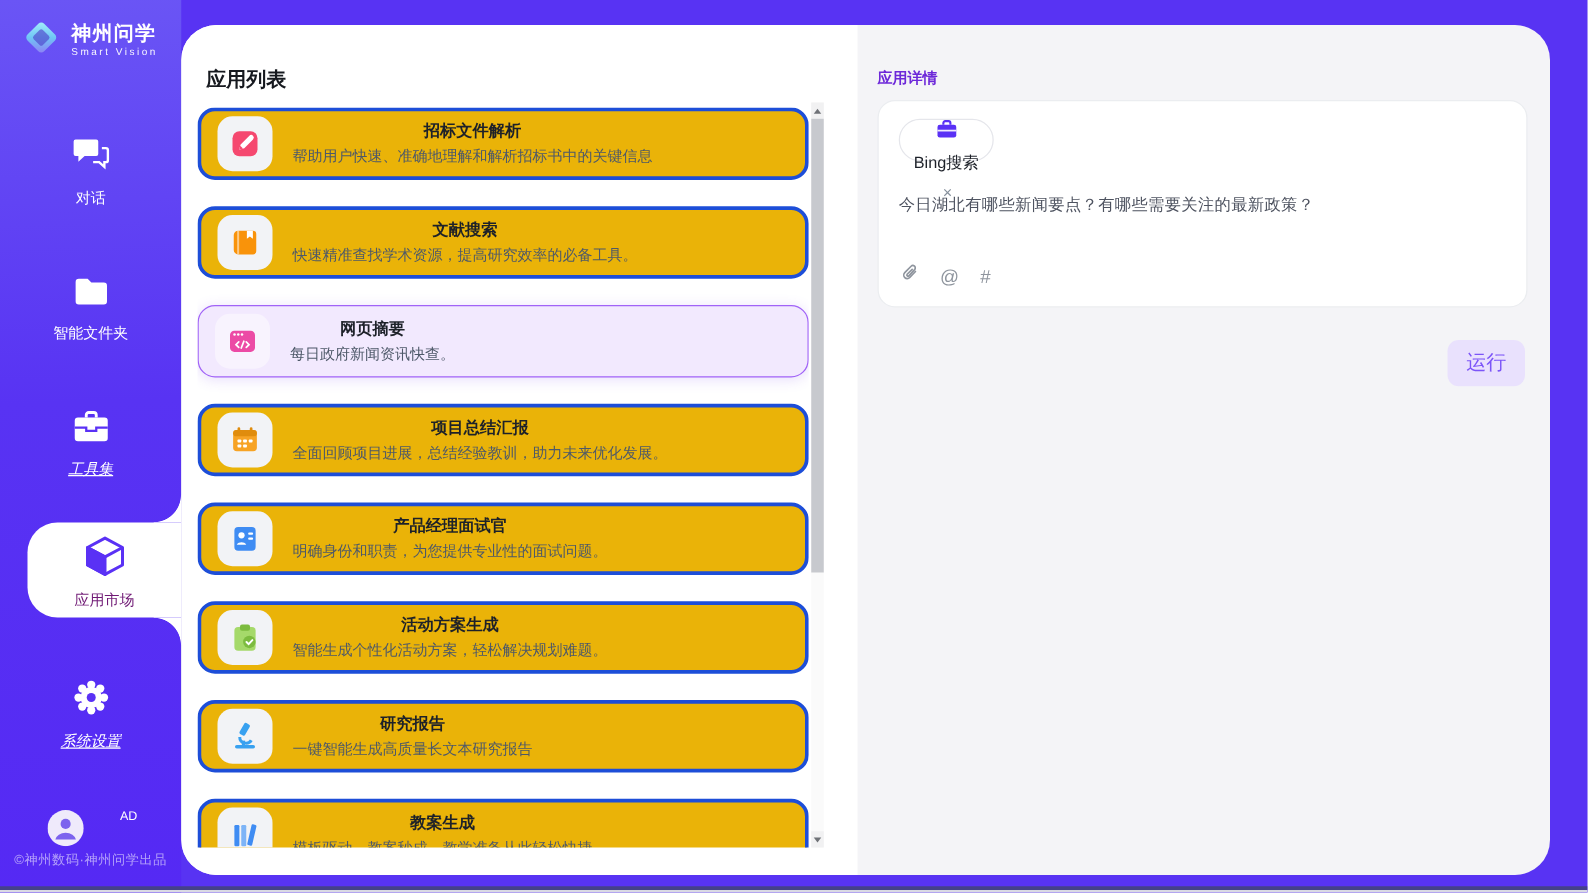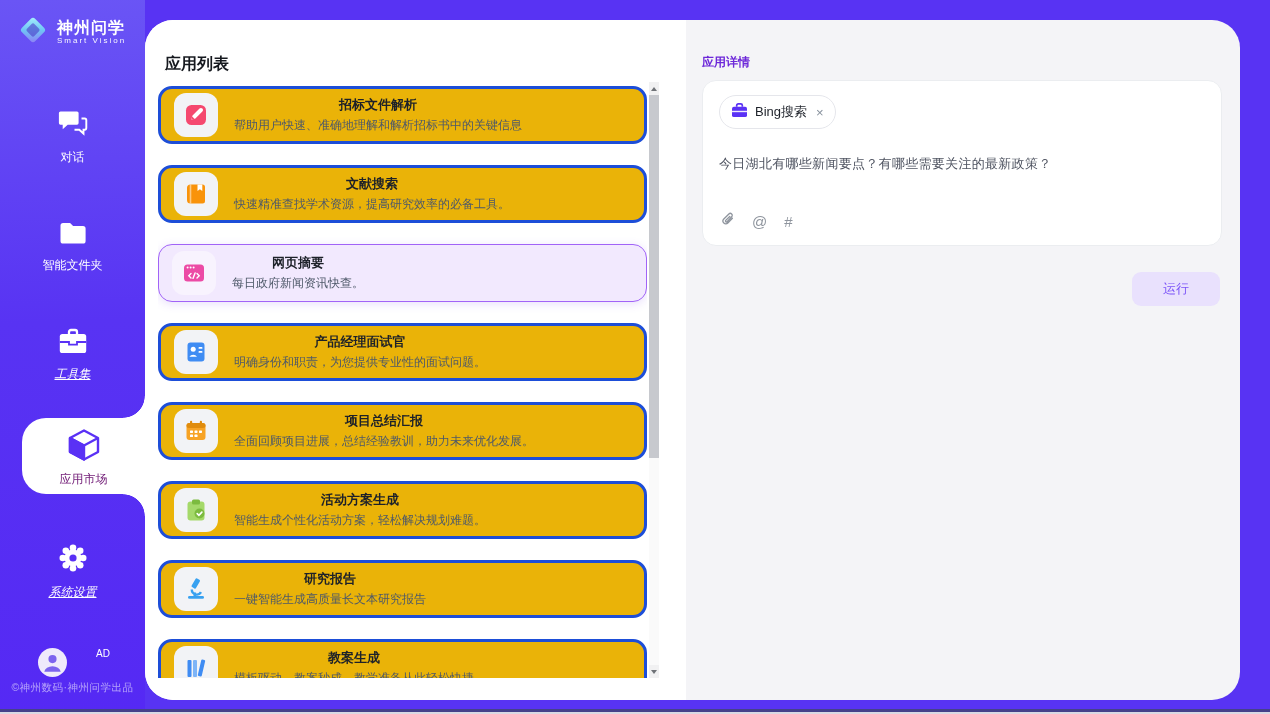--- a/index.html
+++ b/index.html
@@ -52,26 +52,26 @@
   .sb-btn { position:absolute; left:0; width:10px; height:13px; background:#F1F1F2; display:flex; align-items:center; justify-content:center; cursor:pointer; }
   .sb-up { top:0; } .sb-down { bottom:0; }
   .tri-up { width:0; height:0; border-left:3px solid transparent; border-right:3px solid transparent; border-bottom:4px solid #6f7277; }
   .tri-down { width:0; height:0; border-left:3px solid transparent; border-right:3px solid transparent; border-top:4px solid #6f7277; }
   .sb-thumb { position:absolute; left:0; top:13px; width:10px; height:363px; background:#C7C9CE; cursor:pointer; }
 
   
   .detail-panel { position:absolute; left:541px; top:0; width:554px; height:680px; }
   .detail-title { position:absolute; left:16px; top:34px; font-size:12px; font-weight:700; color:#6d28d9; }
   .composer { position:absolute; left:16px; top:60px; width:520px; height:166px; background:#fff; border:1px solid #EBEDF0; border-radius:14px; padding:14px 16px; }
-  .chip { display:inline-flex; align-items:center; gap:7px; height:34px; padding:0 11px; border:1px solid #E5E6EB; border-radius:18px; background:#fff; font-size:13px; color:#1D2129; cursor:pointer; }
+  .chip { display:inline-flex; align-items:center; gap:7px; height:34px; padding:0 11px; border:1px solid #E5E6EB; border-radius:18px; background:#fff; font-size:13px; color:#1D2129; cursor:pointer;flex-direction:column; }
   .chip-close { color:#86909C; font-size:13px; margin-left:2px; cursor:pointer; }
   .composer-query { margin-top:26px; font-size:13px; color:#4E5360; letter-spacing:.3px; }
   .composer-tools { position:absolute; left:18px; bottom:13px; display:flex; align-items:center; gap:17px; color:#8F959E; }
   .tool-glyph { font-size:15px; line-height:1; cursor:pointer; }
-  .run-btn { position:absolute; right:20px; top:252px; background:#E9E1FD; color:#7C55F8; font-size:13px; padding:8px 31px; border:none; border-radius:9px; cursor:pointer; }
+  .run-btn { position:absolute; right:20px; top:252px; background:#E9E1FD; color:#7C55F8; font-size:16px; padding:8px 15px; border:none; border-radius:9px; cursor:pointer; }
 </style>
 </head>
 <body>
 
 <div class="sidebar">
 
   <div class="logo">
     <span>
       <svg width="34" height="34" viewBox="0 0 36 36">
         <defs>
@@ -215,36 +215,20 @@
         </div>
         <div>
           <div class="card-title">网页摘要</div>
           <div class="card-desc">每日政府新闻资讯快查。</div>
         </div>
       </div>
 
       <div class="card">
         <div class="card-ico">
           <svg width="24" height="24" viewBox="0 0 24 24">
-            <rect x="3.5" y="2.5" width="17" height="19" rx="3" fill="#3F8CF3"></rect>
-            <circle cx="9.2" cy="9.2" r="2.5" fill="#fff"></circle>
-            <path d="M5.4 16.8 a4.5 4.5 0 0 1 7.6 0 z" fill="#fff"></path>
-            <rect x="14.5" y="7" width="4" height="1.8" rx="0.9" fill="#fff"></rect>
-            <rect x="14.5" y="11" width="4" height="1.8" rx="0.9" fill="#fff"></rect>
-          </svg>
-        </div>
-        <div>
-          <div class="card-title">产品经理面试官</div>
-          <div class="card-desc">明确身份和职责，为您提供专业性的面试问题。</div>
-        </div>
-      </div>
-
-      <div class="card">
-        <div class="card-ico">
-          <svg width="24" height="24" viewBox="0 0 24 24">
             <rect x="2.5" y="4" width="19" height="17" rx="3" fill="#F7A325"></rect>
             <rect x="2.5" y="4" width="19" height="5" rx="2.5" fill="#E08C0D"></rect>
             <rect x="6" y="1.8" width="2.2" height="4.4" rx="1.1" fill="#E08C0D"></rect>
             <rect x="15.8" y="1.8" width="2.2" height="4.4" rx="1.1" fill="#E08C0D"></rect>
             <g fill="#fff">
               <rect x="6" y="11.5" width="3" height="2.4" rx="0.6"></rect>
                 <rect x="10.5" y="11.5" width="3" height="2.4" rx="0.6"></rect>
                 <rect x="15" y="11.5" width="3" height="2.4" rx="0.6"></rect>
               <rect x="6" y="15.6" width="3" height="2.4" rx="0.6"></rect>
                 <rect x="10.5" y="15.6" width="3" height="2.4" rx="0.6"></rect>
@@ -253,20 +237,36 @@
         </div>
         <div>
           <div class="card-title">项目总结汇报</div>
           <div class="card-desc">全面回顾项目进展，总结经验教训，助力未来优化发展。</div>
         </div>
       </div>
 
       <div class="card">
         <div class="card-ico">
           <svg width="24" height="24" viewBox="0 0 24 24">
+            <rect x="3.5" y="2.5" width="17" height="19" rx="3" fill="#3F8CF3"></rect>
+            <circle cx="9.2" cy="9.2" r="2.5" fill="#fff"></circle>
+            <path d="M5.4 16.8 a4.5 4.5 0 0 1 7.6 0 z" fill="#fff"></path>
+            <rect x="14.5" y="7" width="4" height="1.8" rx="0.9" fill="#fff"></rect>
+            <rect x="14.5" y="11" width="4" height="1.8" rx="0.9" fill="#fff"></rect>
+          </svg>
+        </div>
+        <div>
+          <div class="card-title">产品经理面试官</div>
+          <div class="card-desc">明确身份和职责，为您提供专业性的面试问题。</div>
+        </div>
+      </div>
+
+      <div class="card">
+        <div class="card-ico">
+          <svg width="24" height="24" viewBox="0 0 24 24">
             <rect x="3.5" y="3.5" width="17" height="19" rx="3" fill="#A5D96A"></rect>
             <rect x="8" y="1.5" width="8" height="5" rx="1.6" fill="#7CBB3F"></rect>
             <circle cx="15.5" cy="15.5" r="5" fill="#7CBB3F"></circle>
             <path d="M13.2 15.6 l1.7 1.7 3-3.2" stroke="#fff" stroke-width="1.6" fill="none" stroke-linecap="round"></path>
           </svg>
         </div>
         <div>
           <div class="card-title">活动方案生成</div>
           <div class="card-desc">智能生成个性化活动方案，轻松解决规划难题。</div>
         </div>

